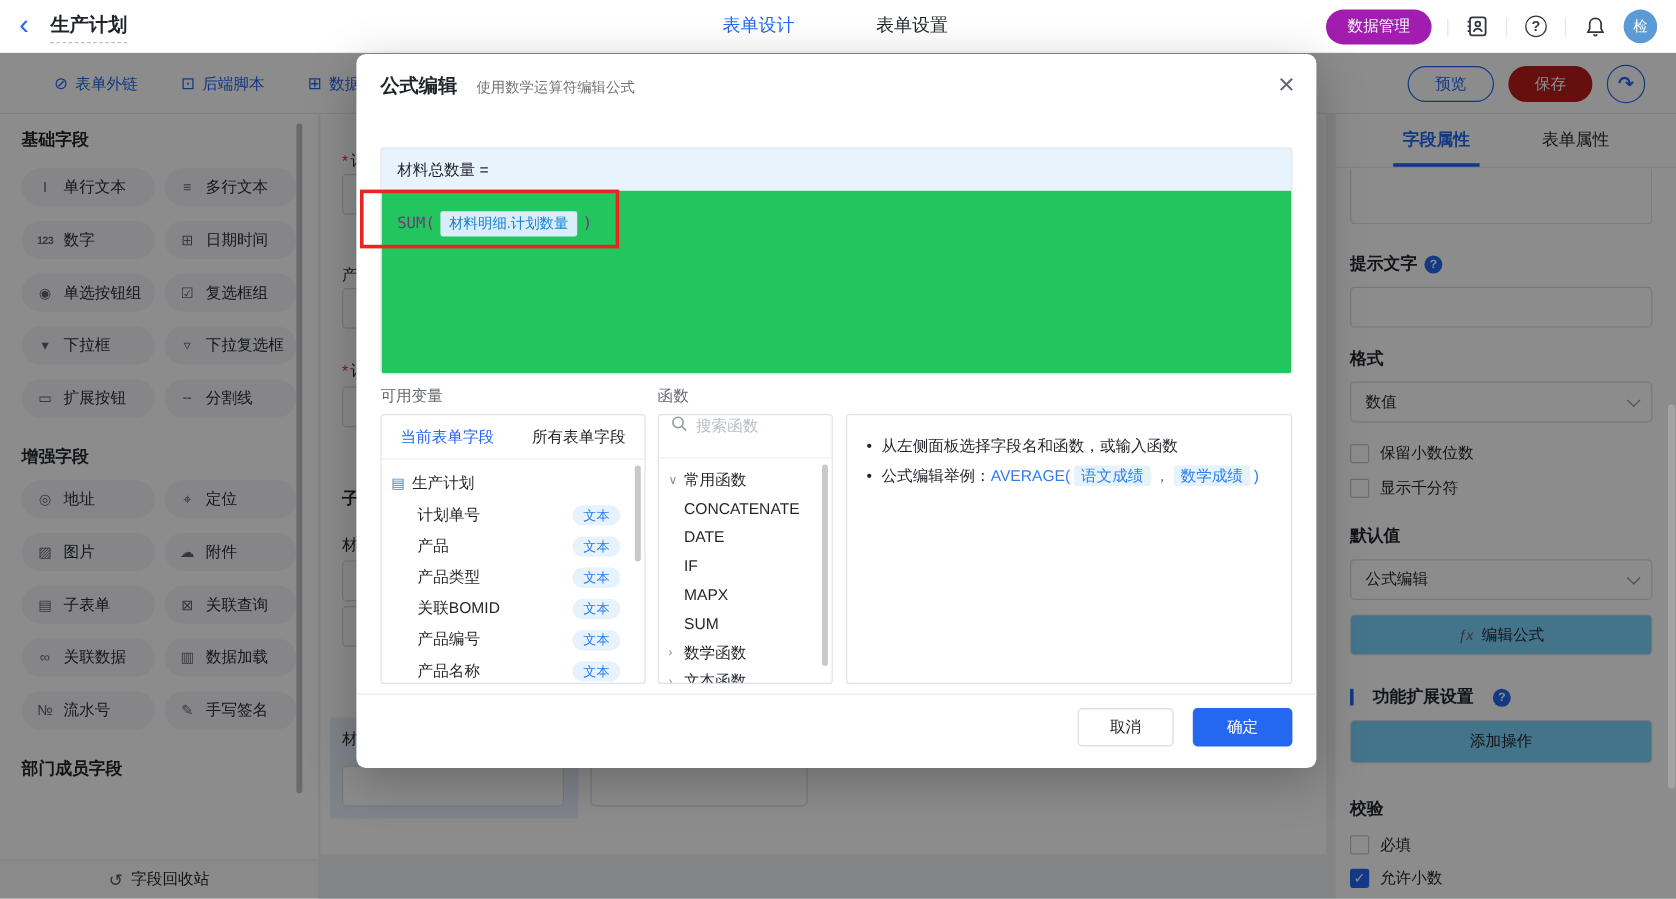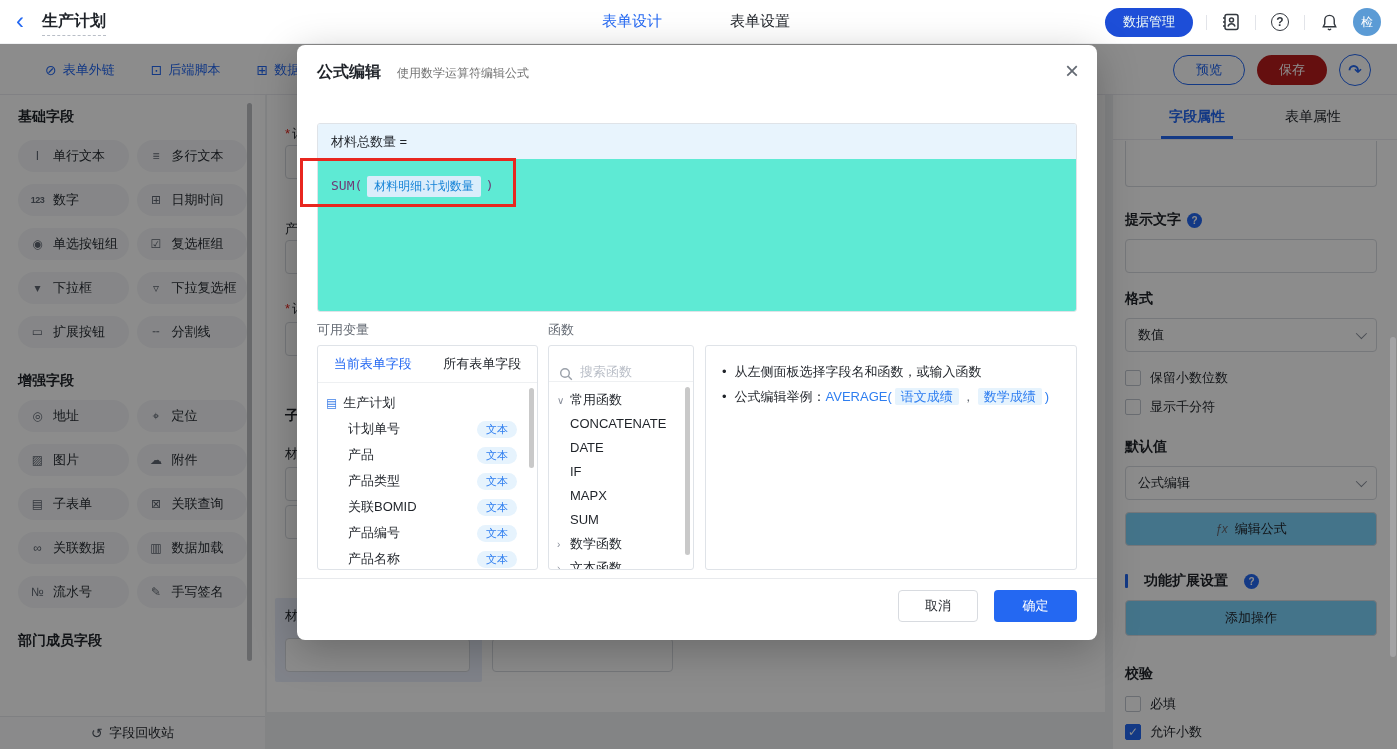--- a/index.html
+++ b/index.html
@@ -6,21 +6,21 @@
   body { font-family:"Liberation Sans","DejaVu Sans",sans-serif; background:#555; }
   .screen { position:relative; width:1397px; height:749px; overflow:hidden; background:#eef0f2; color:#1f2329; }
 
   
   .topbar { position:absolute; left:0; top:0; width:1397px; height:44px; background:#fff; z-index:60; border-bottom:1px solid #f0f1f3; }
   .back { position:absolute; left:16px; top:9px; font-size:24px; line-height:24px; color:#2468f2; cursor:pointer; }
   .doc-title { position:absolute; left:42px; top:11px; font-size:16px; font-weight:600; padding-bottom:3px; border-bottom:1px dashed #b9bec7; }
   .top-tabs { position:absolute; left:602px; top:12px; display:flex; gap:68px; font-size:15px; }
   .top-tab.active { color:#2468f2; }
   .top-right { position:absolute; right:16px; top:0; height:44px; display:flex; align-items:center; gap:13px; }
-  .pill-green { height:29px; padding:0 18px; border-radius:15px; background:#1d4ed8; color:#f2fcf6; font-size:13px; display:flex; align-items:center; cursor:pointer; }
+  .pill-green { height:29px; padding:0 18px; border-radius:15px; background:#a21caf; color:#f2fcf6; font-size:13px; display:flex; align-items:center; cursor:pointer; }
   .vdiv { width:1px; height:15px; background:#e2e4e9; }
   .tb-ico { width:22px; height:22px; display:flex; align-items:center; justify-content:center; color:#33383f; cursor:pointer; }
   .qcircle { width:18px; height:18px; border:1.6px solid #33383f; border-radius:50%; font-size:12px; font-weight:600; display:flex; align-items:center; justify-content:center; }
   .avatar { width:28px; height:28px; border-radius:50%; background:#5b9bd5; color:#fff; font-size:12px; display:flex; align-items:center; justify-content:center; cursor:pointer; }
 
   
   .toolbar { position:absolute; left:0; top:44px; width:1397px; height:51px; background:#fff; border-bottom:1px solid #ececf0; }
   .tool-links { position:absolute; left:45px; top:0; height:51px; display:flex; align-items:center; gap:36px; }
   .tool-link { display:flex; align-items:center; gap:6px; color:#2468f2; font-size:13px; cursor:pointer; white-space:nowrap; }
   .tool-link .g { font-size:14px; }
@@ -78,38 +78,38 @@
   .dim { position:absolute; left:0; top:44px; width:1397px; height:705px; background:rgba(0,0,0,0.45); z-index:50; }
 
   
   .modal { position:absolute; left:297px; top:45px; width:800px; height:595px; background:#fff; border-radius:8px; z-index:100; box-shadow:0 10px 40px rgba(0,0,0,0.25); }
   .m-head { padding:17px 20px 0 20px; display:flex; align-items:baseline; gap:16px; }
   .m-title { font-size:16px; font-weight:700; }
   .m-sub { font-size:12px; color:#737373; }
   .m-close { position:absolute; right:18px; top:12px; font-size:24px; color:#646a73; cursor:pointer; line-height:28px; }
   .fbox { position:absolute; left:20px; top:78px; width:760px; height:189px; border:1px solid #dfe3e8; border-radius:3px; overflow:hidden; }
   .fbox-head { height:35px; background:#e8f4fd; display:flex; align-items:center; padding:0 13px; font-size:13px; color:#1f2329; }
-  .fbox-body { position:relative; height:152px; background:#5eead4; padding:17px 13px; cursor:text; }
+  .fbox-body { position:relative; height:152px; background:#22c55e; padding:17px 13px; cursor:text; }
   .code { font-family:"DejaVu Sans Mono",monospace; font-size:13px; color:#6f3a76; }
   .fchip { display:inline-block; background:#daedfb; color:#1583d7; font-size:12px; padding:2px 7px; border-radius:2px; margin:0 5px; font-family:"Liberation Sans","DejaVu Sans",sans-serif; cursor:pointer; }
   .redbox { position:absolute; left:3px; top:113px; width:216px; height:49px; border:3px solid #e8261f; z-index:5; pointer-events:none; }
   .m-sec-label { position:absolute; top:276px; font-size:13px; color:#646a73; }
   .m-panel { position:absolute; top:300px; height:225px; border:1px solid #dfe3e8; border-radius:3px; background:#fff; overflow:hidden; }
   .vars { left:20px; width:221px; }
   .v-tabs { height:37px; border-bottom:1px solid #eef0f2; display:flex; align-items:center; justify-content:space-around; font-size:13px; }
   .v-tab.active { color:#2468f2; }
   .v-tab { cursor:pointer; }
   .tree { padding:7px 8px; font-size:13px; }
   .t-root { display:flex; align-items:center; gap:6px; height:26px; cursor:pointer; }
   .t-root .g { color:#4080e8; font-size:12px; }
   .t-row { display:flex; align-items:center; justify-content:space-between; height:26px; padding-left:22px; padding-right:12px; cursor:pointer; }
   .badge { background:#e6f3fd; color:#2e7ef0; font-size:11px; padding:1px 9px; border-radius:9px; }
   .v-scroll { position:absolute; right:3px; top:42px; width:5px; height:80px; border-radius:3px; background:#c9c9c9; }
   .funcs { left:251px; width:146px; }
-  .f-search { height:36px; border-bottom:1px solid #eef0f2; display:flex; align-items:flex-end; gap:7px; padding:0 10px; cursor:text; }
+  .f-search { height:36px; border-bottom:1px solid #eef0f2; display:flex; align-items:flex-start; gap:7px; padding:0 10px; cursor:text; }
   .f-search .ph { color:#b9bec7; font-size:13px; }
   .f-tree { padding:6px 0; font-size:13px; }
   .f-group { display:flex; align-items:center; gap:5px; height:24px; padding-left:8px; color:#1f2329; cursor:pointer; }
   .f-group .ar { color:#878d99; font-size:10px; width:8px; }
   .f-item { height:24px; line-height:24px; padding-left:21px; cursor:pointer; }
   .f-scroll { position:absolute; right:3px; top:41px; width:5px; height:168px; border-radius:3px; background:#c9c9c9; }
   .help { left:408px; width:372px; padding:13px 16px; font-size:13px; line-height:25px; }
   .h-line { display:flex; gap:8px; }
   .h-dot { flex:none; }
   .blue { color:#2e7ef0; }

